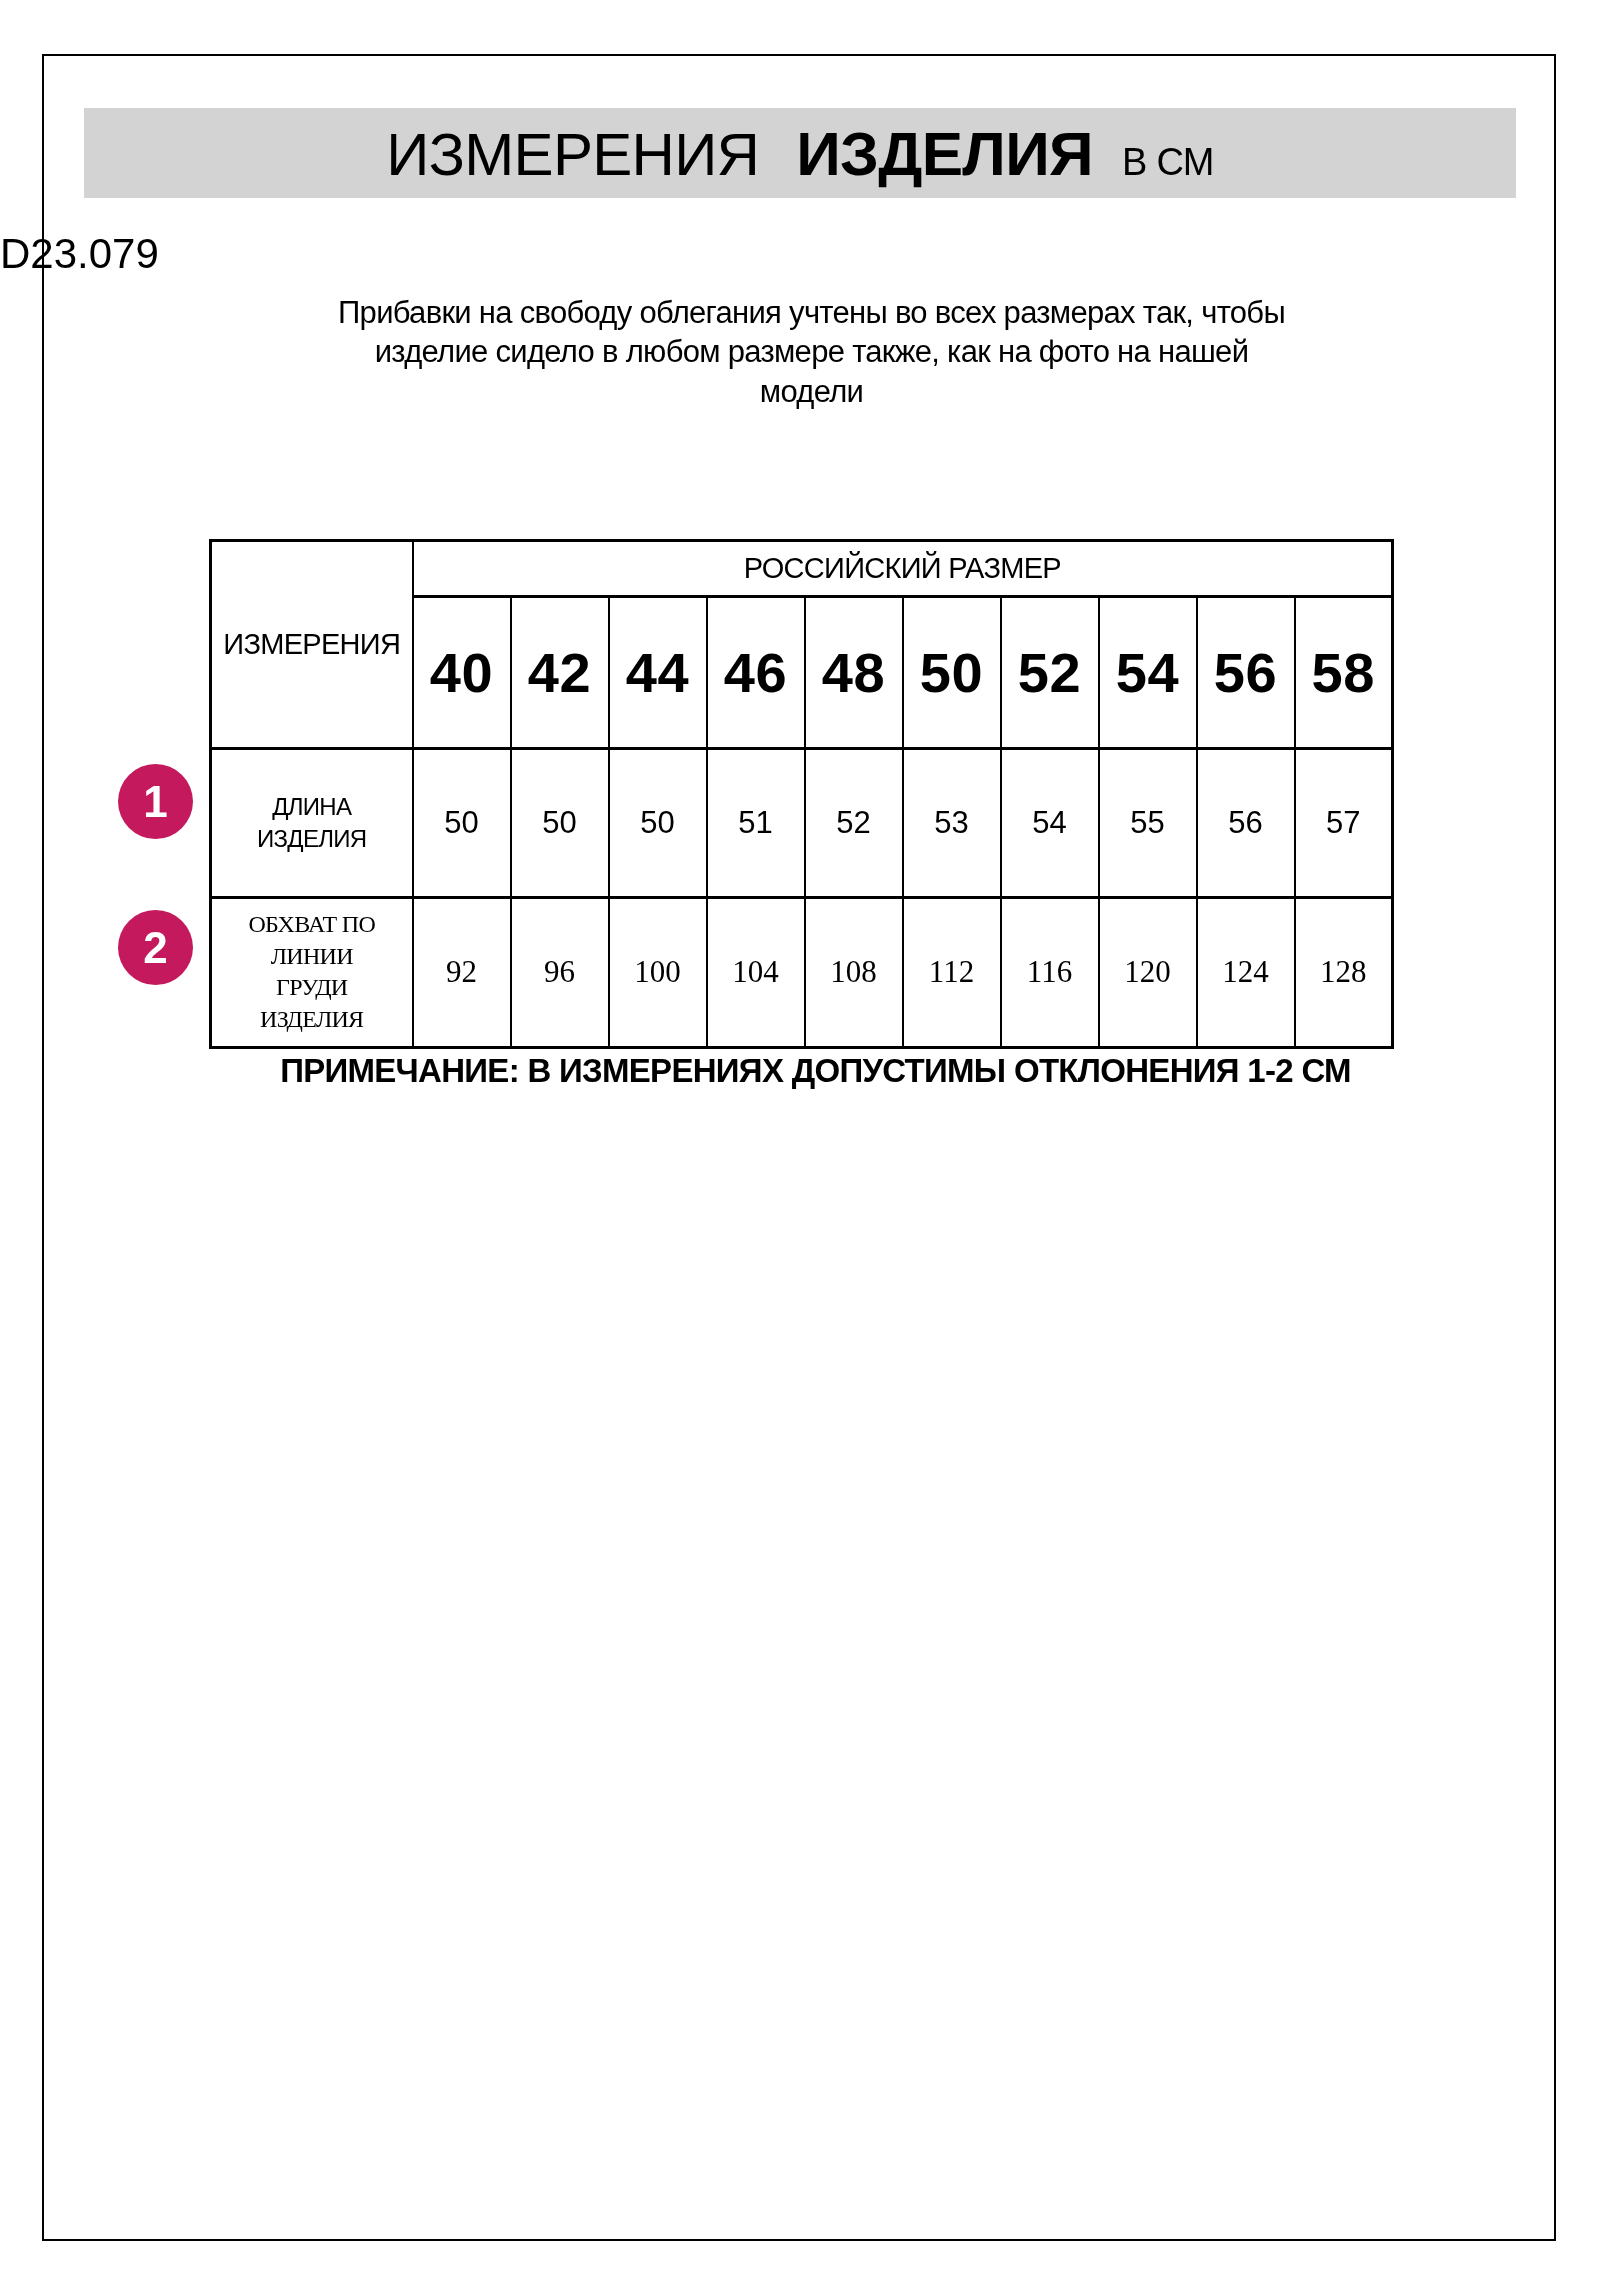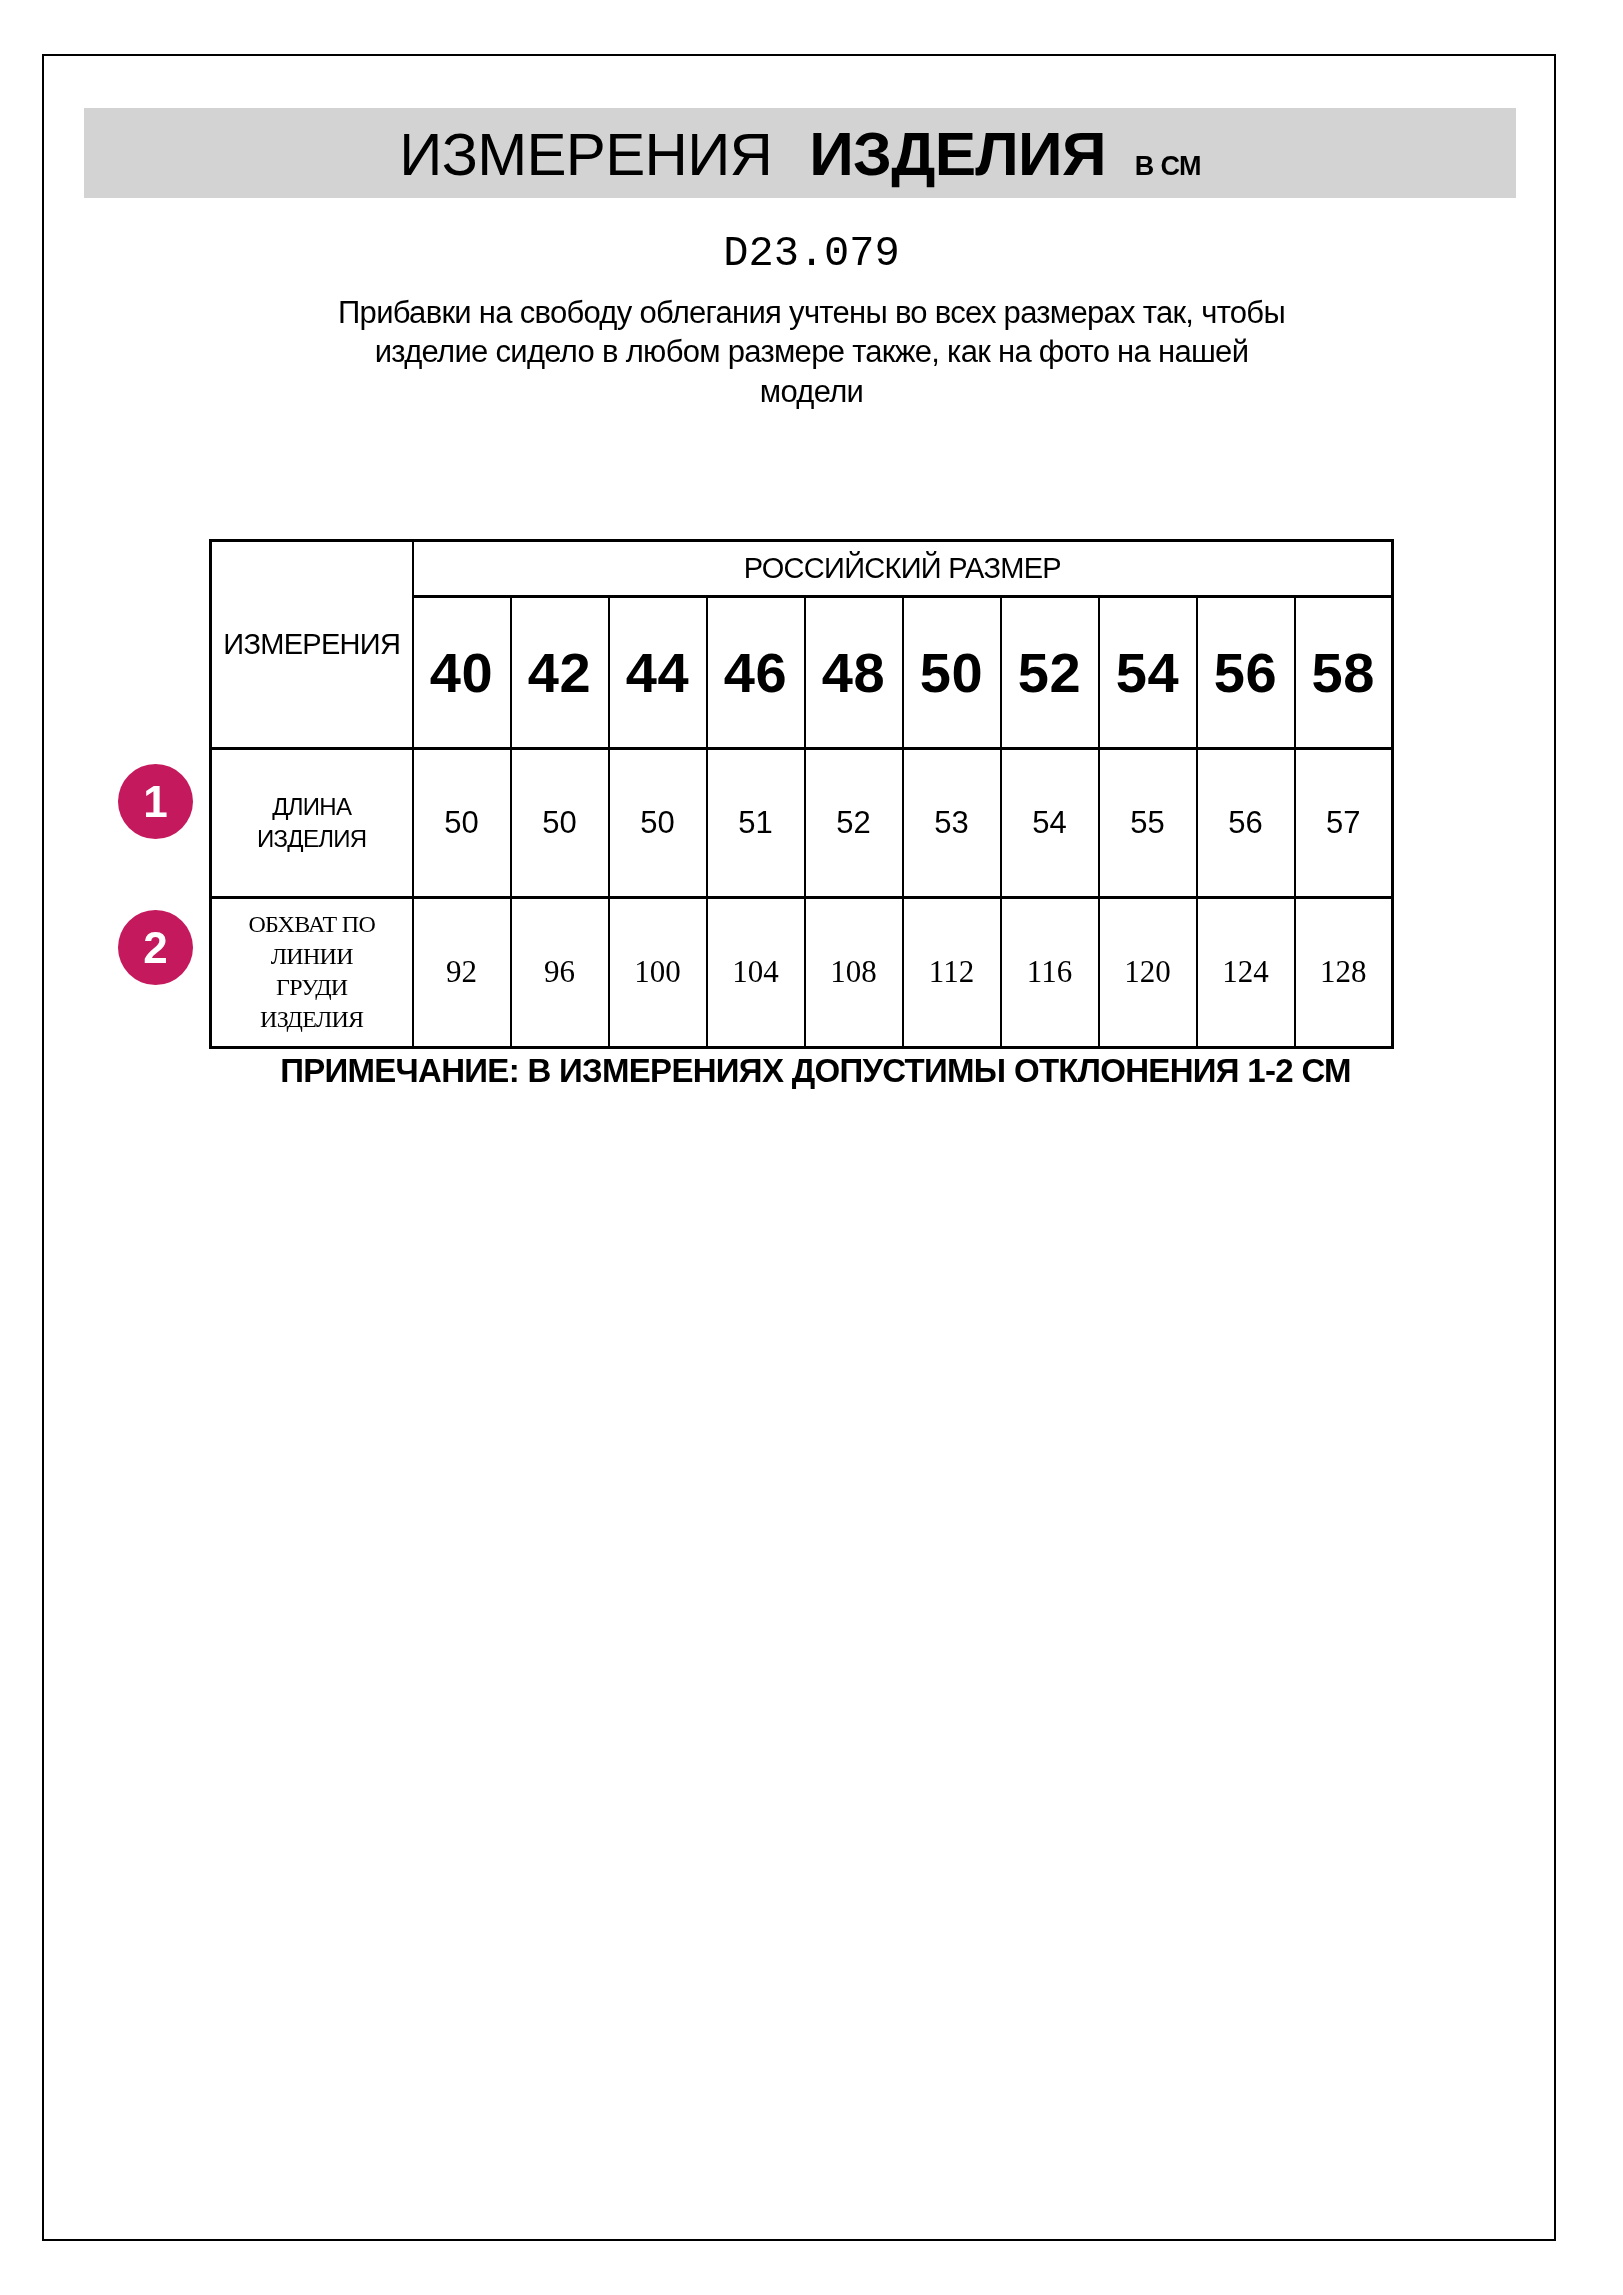--- a/index.html
+++ b/index.html
@@ -11,24 +11,24 @@
     position:absolute;left:42px;top:54px;width:1510px;height:2183px;
     border:2.6px solid #000;
   }
   .title-bar{
     position:absolute;left:84px;top:108px;width:1432px;height:90px;
     background:#d3d3d3;display:flex;align-items:center;justify-content:center;
   }
   .title-line{display:flex;align-items:baseline;letter-spacing:-0.7px;}
   .title-part1{font-size:60px;font-weight:400;}
   .title-part2{font-size:62px;font-weight:700;margin-left:37px;}
-  .title-unit{font-size:27px;font-weight:700;margin-left:29px;}
+  .title-unit{font-size:38px;font-weight:400;margin-left:29px;}
   .model-code{
     position:absolute;left:0;top:230px;width:1623px;
-    text-align:center;font-size:42px;font-weight:400;font-family:Liberation Mono, monospace;
+    font-size:42px;font-weight:400;
   }
   .description{
     position:absolute;left:0;top:293px;width:1623px;
     text-align:center;font-size:31px;line-height:1.27;
     white-space:pre-line;letter-spacing:-0.7px;
   }
   table.size-table{
     position:absolute;left:209px;top:539px;width:1183px;
     border-collapse:collapse;table-layout:fixed;
     border:3.3px solid #000;

